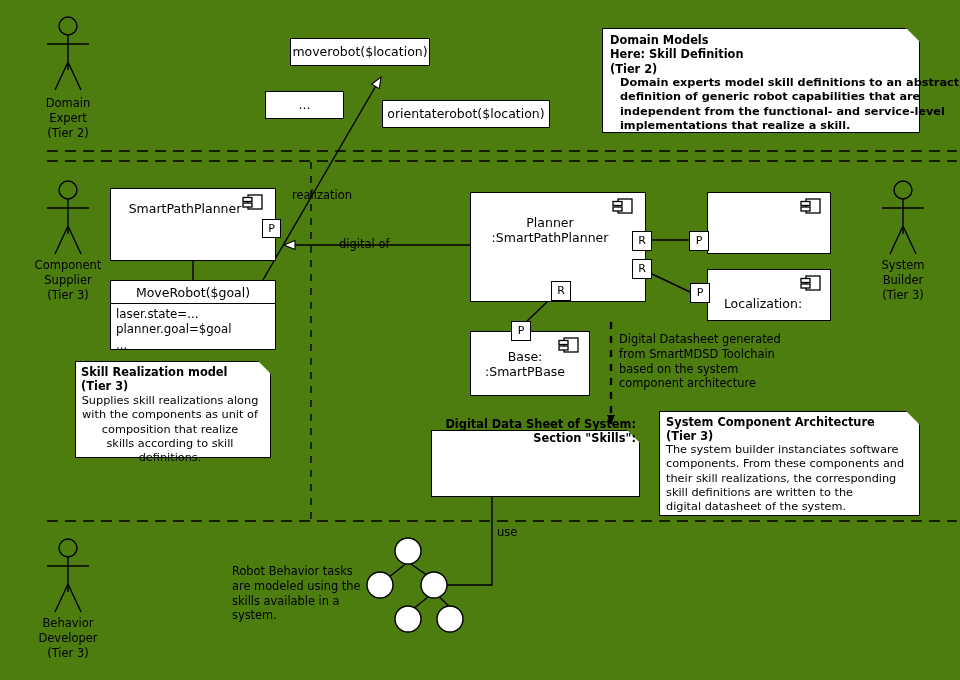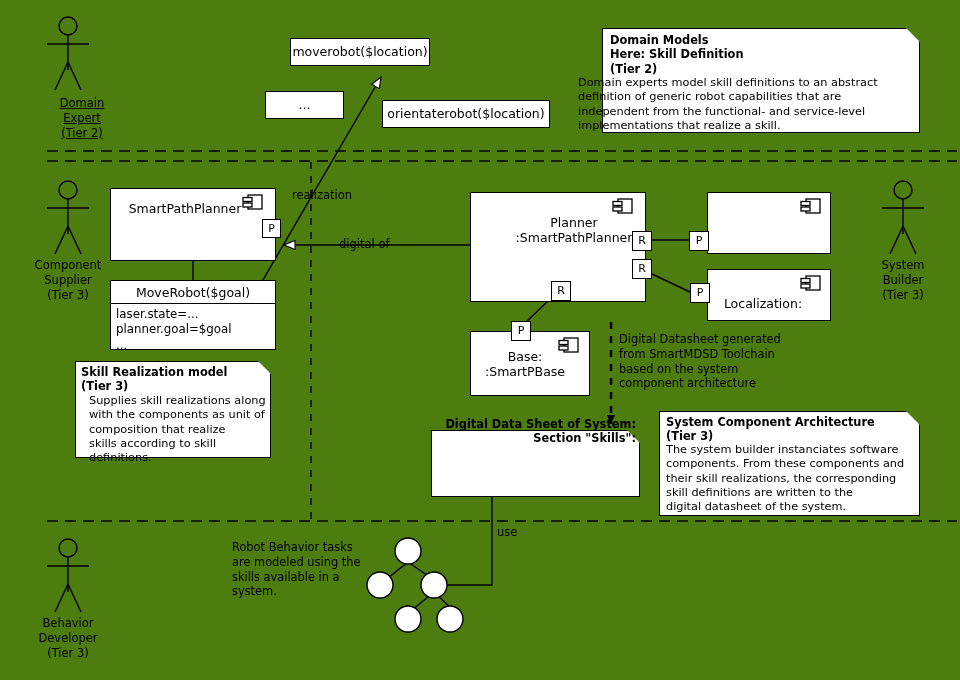--- a/index.html
+++ b/index.html
@@ -188,31 +188,31 @@
       <path d="M627,430 L627,443 L640,443"></path>
     </g>
   </svg>
 
   <div class="note" style="left:602px; top:28px; width:318px; height:105px;
               border:1.3px solid #000;
               clip-path: polygon(0 0, calc(100% - 14px) 0, 100% 14px, 100% 100%, 0 100%);"></div>
   <div class="note-head" style="left:610px; top:33px; width:300px;">Domain Models
 Here: Skill Definition
 (Tier 2)</div>
-  <div class="note-body" style="left:578px; top:76px; width:305px;">Domain experts model skill definitions to an abstract
+  <div class="note-body" style="left:620px; top:76px; width:305px;font-weight:bold;">Domain experts model skill definitions to an abstract
 definition of generic robot capabilities that are
 independent from the functional- and service-level
 implementations that realize a skill.</div>
 
   <div class="note" style="left:75px; top:361px; width:196px; height:97px;
               border:1.3px solid #000;
               clip-path: polygon(0 0, calc(100% - 13px) 0, 100% 13px, 100% 100%, 0 100%);"></div>
   <div class="note-head" style="left:81px; top:365px; width:185px;">Skill Realization model
 (Tier 3)</div>
-  <div class="note-body" style="left:89px; top:394px; width:190px;">Supplies skill realizations along
+  <div class="note-body" style="left:75px; top:394px; width:190px;text-align:center;">Supplies skill realizations along
 with the components as unit of
 composition that realize
 skills according to skill
 definitions.</div>
 
   <div class="note" style="left:659px; top:411px; width:261px; height:105px;
               border:1.3px solid #000;
               clip-path: polygon(0 0, calc(100% - 14px) 0, 100% 14px, 100% 100%, 0 100%);"></div>
   <div class="note-head" style="left:666px; top:415px; width:250px;">System Component Architecture
 (Tier 3)</div>
@@ -248,21 +248,21 @@
   <div class="port" style="left:262px; top:219px; width:19px; height:19px;">P</div>
 
   <div class="boxframe" style="left:110px; top:280px; width:166px; height:70px;"></div>
   <div class="boxframe" style="left:110px; top:280px; width:166px; height:24px; border-width:1.3px;"></div>
   <div class="box-title" style="left:110px; top:286px; width:166px;">MoveRobot($goal)</div>
   <div class="plain-text" style="left:116px; top:307px; width:158px; font-size:11.8px;">laser.state=...
 planner.goal=$goal
 ...</div>
 
   <div class="boxframe" style="left:470px; top:192px; width:176px; height:110px;"></div>
-  <div class="box-title" style="left:470px; top:216px; width:160px;padding-left:24px;">Planner
+  <div class="box-title" style="left:470px; top:216px; width:160px;">Planner
 :SmartPathPlanner</div>
   <svg class="comp-icon" style="left:612px; top:197px;" width="22" height="18" viewBox="0 0 22 18">
     <rect x="6" y="2" width="14" height="14" fill="#fff" stroke="#000" stroke-width="1.3"></rect>
     <rect x="1" y="4.5" width="9" height="4" fill="#fff" stroke="#000" stroke-width="1.3"></rect>
     <rect x="1" y="10" width="9" height="4" fill="#fff" stroke="#000" stroke-width="1.3"></rect>
   </svg>
 
   <div class="port" style="left:632px; top:231px; width:20px; height:20px;">R</div>
   <div class="port" style="left:632px; top:259px; width:20px; height:20px;">R</div>
   <div class="port" style="left:551px; top:281px; width:20px; height:20px;">R</div>
@@ -295,26 +295,26 @@
   <div class="port" style="left:511px; top:321px; width:20px; height:20px;">P</div>
 
   <div class="edge-label" style="left:292px; top:188px;">realization</div>
   <div class="edge-label" style="left:339px; top:237px;">digital of</div>
   <div class="edge-label" style="left:497px; top:525px;">use</div>
   <div class="plain-text" style="left:619px; top:332px; width:210px;">Digital Datasheet generated
 from SmartMDSD Toolchain
 based on the system
 component architecture</div>
 
-  <div class="plain-text" style="left:232px; top:540px; width:175px;">Robot Behavior tasks
+  <div class="plain-text" style="left:232px; top:564px; width:175px;">Robot Behavior tasks
 are modeled using the
 skills available in a
 system.</div>
 
-  <div class="actor-label" style="left:32px; top:96px; width:100px;text-decoration:underline;">Domain
+  <div class="actor-label" style="left:18px; top:96px; width:100px;">Domain
 Expert
 (Tier 2)</div>
   <div class="actor-label" style="left:18px; top:258px; width:100px;">Component
 Supplier
 (Tier 3)</div>
   <div class="actor-label" style="left:853px; top:258px; width:100px;">System
 Builder
 (Tier 3)</div>
   <div class="actor-label" style="left:18px; top:616px; width:100px;">Behavior
 Developer

